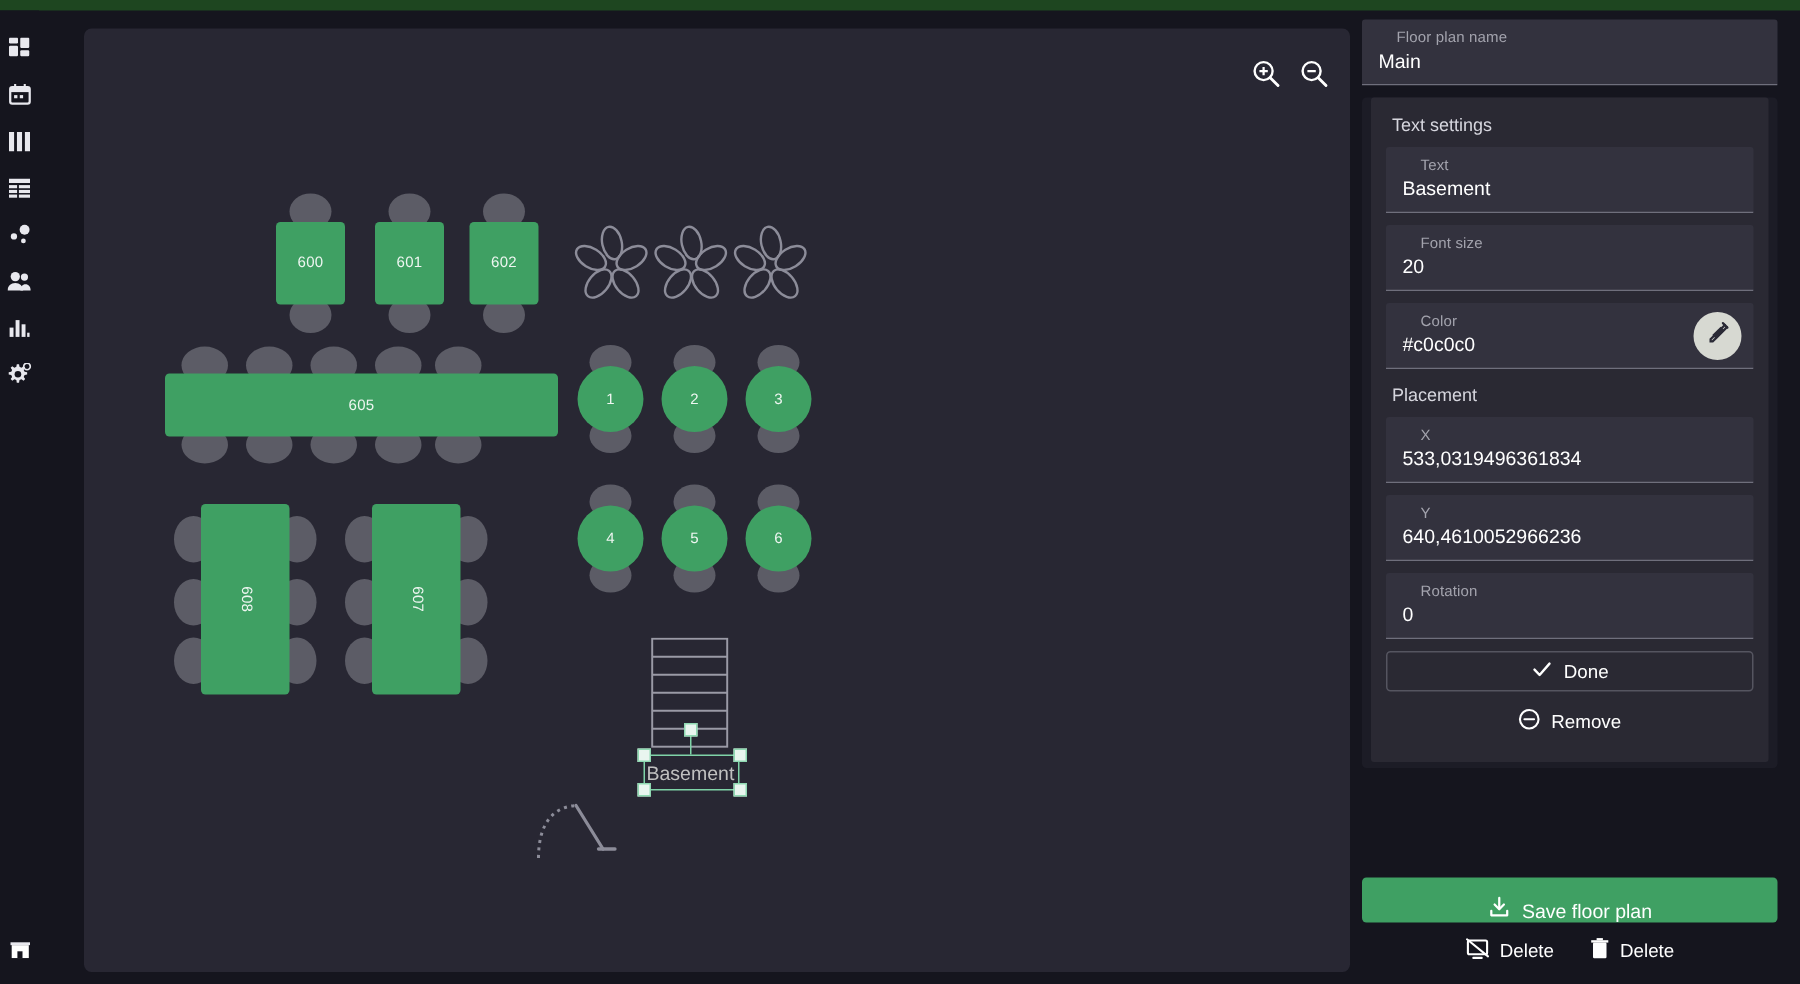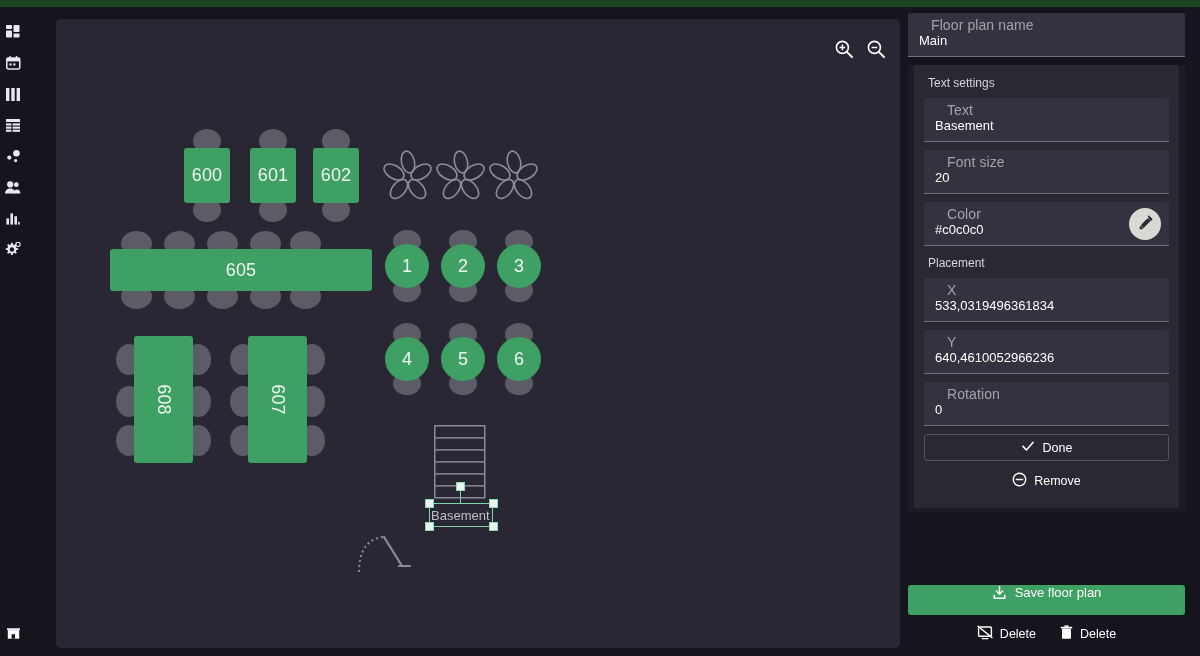--- a/index.html
+++ b/index.html
@@ -49,21 +49,21 @@
   }
   .zoom-btn { cursor: pointer; display: block; }
 
   .fp { position: absolute; left: 0; top: 0; width: 844px; height: 629px; }
 
   
   .obj { position: absolute; }
   .table {
     background: #3fa063;
     display: flex; align-items: center; justify-content: center;
-    color: #eef6f1; font-size: 18px; letter-spacing: .2px;
+    color: #eef6f1; font-size: 10px; letter-spacing: .2px;
     border-radius: 3px;
   }
   .table.round { border-radius: 50%; }
   .table.vert span { transform: rotate(90deg); display: inline-block; }
   .chair {
     position: absolute;
     background: #5c5c66;
     border-radius: 50%;
   }
 
@@ -95,21 +95,21 @@
   }
   .field {
     position: relative;
     background: #33323e;
     border-bottom: 1px solid #6f6f7c;
     padding: 7px 11px 6px 11px;
     margin-bottom: 8px;
     border-radius: 2px 2px 0 0;
   }
   .field .lbl {
-    font-size: 14px; color: #a3a3ad; line-height: 11px;
+    font-size: 10px; color: #a3a3ad; line-height: 11px;
     letter-spacing: .1px;
     padding-left: 12px;
   }
   .field .val {
     font-size: 13px; color: #ffffff; line-height: 19px;
     white-space: nowrap; overflow: hidden;
   }
 
   .panel-card {
     background: #1c1c26;
@@ -152,21 +152,21 @@
   }
   .btn-plain {
     height: 28px; margin-top: 6px;
     display: flex; align-items: center; justify-content: center;
     gap: 7px; color: #ffffff; font-size: 12.5px; cursor: pointer;
   }
 
   .save-btn {
     position: absolute; left: 908px; top: 585px; width: 277px; height: 30px;
     background: #3fa063; border-radius: 3px;
-    display: flex; align-items: flex-start; justify-content: center; gap: 8px;
+    display: flex; align-items: flex-end; justify-content: center; gap: 8px;
     color: #ffffff; font-size: 13px; cursor: pointer;
   }
   .bottom-actions {
     position: absolute; left: 908px; top: 625px; width: 277px;
     display: flex; align-items: center; justify-content: center; gap: 24px;
     color: #ffffff; font-size: 12.5px;
   }
   .bottom-actions .act { display: flex; align-items: center; gap: 7px; cursor: pointer; }
 </style>
 </head>

